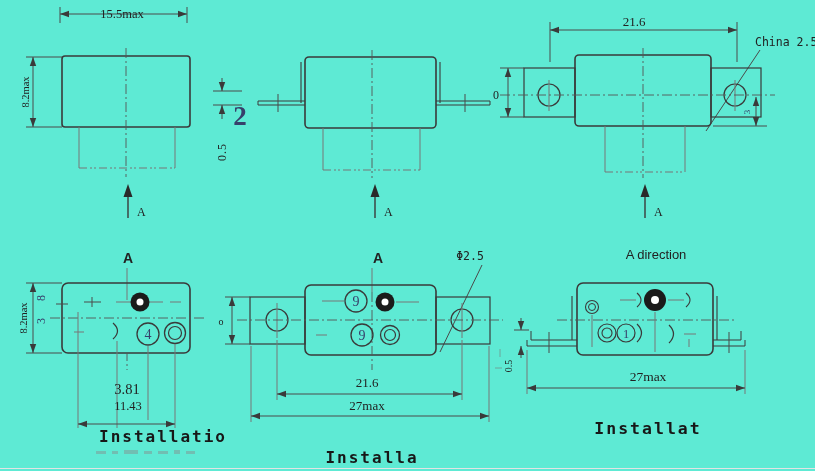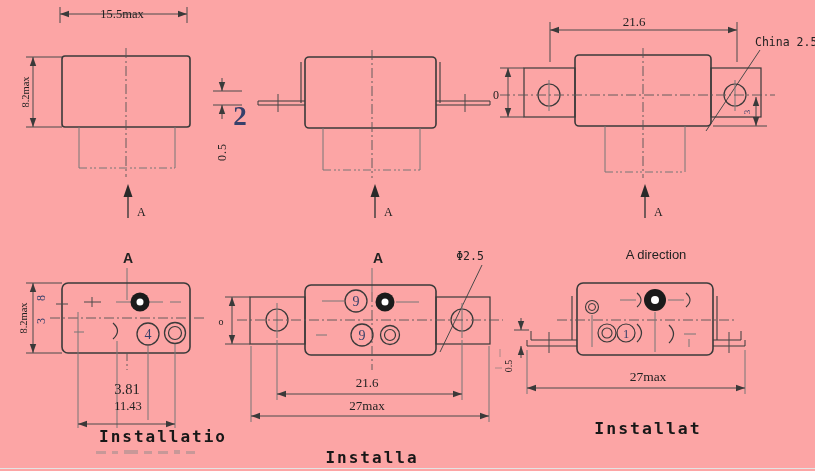--- a/index.html
+++ b/index.html
@@ -1,16 +1,16 @@
 <!DOCTYPE html>
 <html><head>
 <meta charset="utf-8">
 <style>
   html,body{margin:0;padding:0;background:#fff;}
-  .stage{position:relative;width:815px;height:471px;background:#fca5a5;overflow:hidden;
+  .stage{position:relative;width:815px;height:471px;background:#5eead4;overflow:hidden;
          font-family:"Liberation Serif", serif;}
   svg{position:absolute;left:0;top:0;}
   .ink{stroke:#3a3a3a;fill:none;}
   .thin{stroke:#777;fill:none;}
   .dim{stroke:#4a4a4a;fill:none;}
   text{fill:#222;}
   .serif{font-family:"Liberation Serif",serif;}
   .mono{font-family:"DejaVu Sans Mono",monospace;}
   .sans{font-family:"Liberation Sans",sans-serif;}
   .num{fill:#37406b;}

